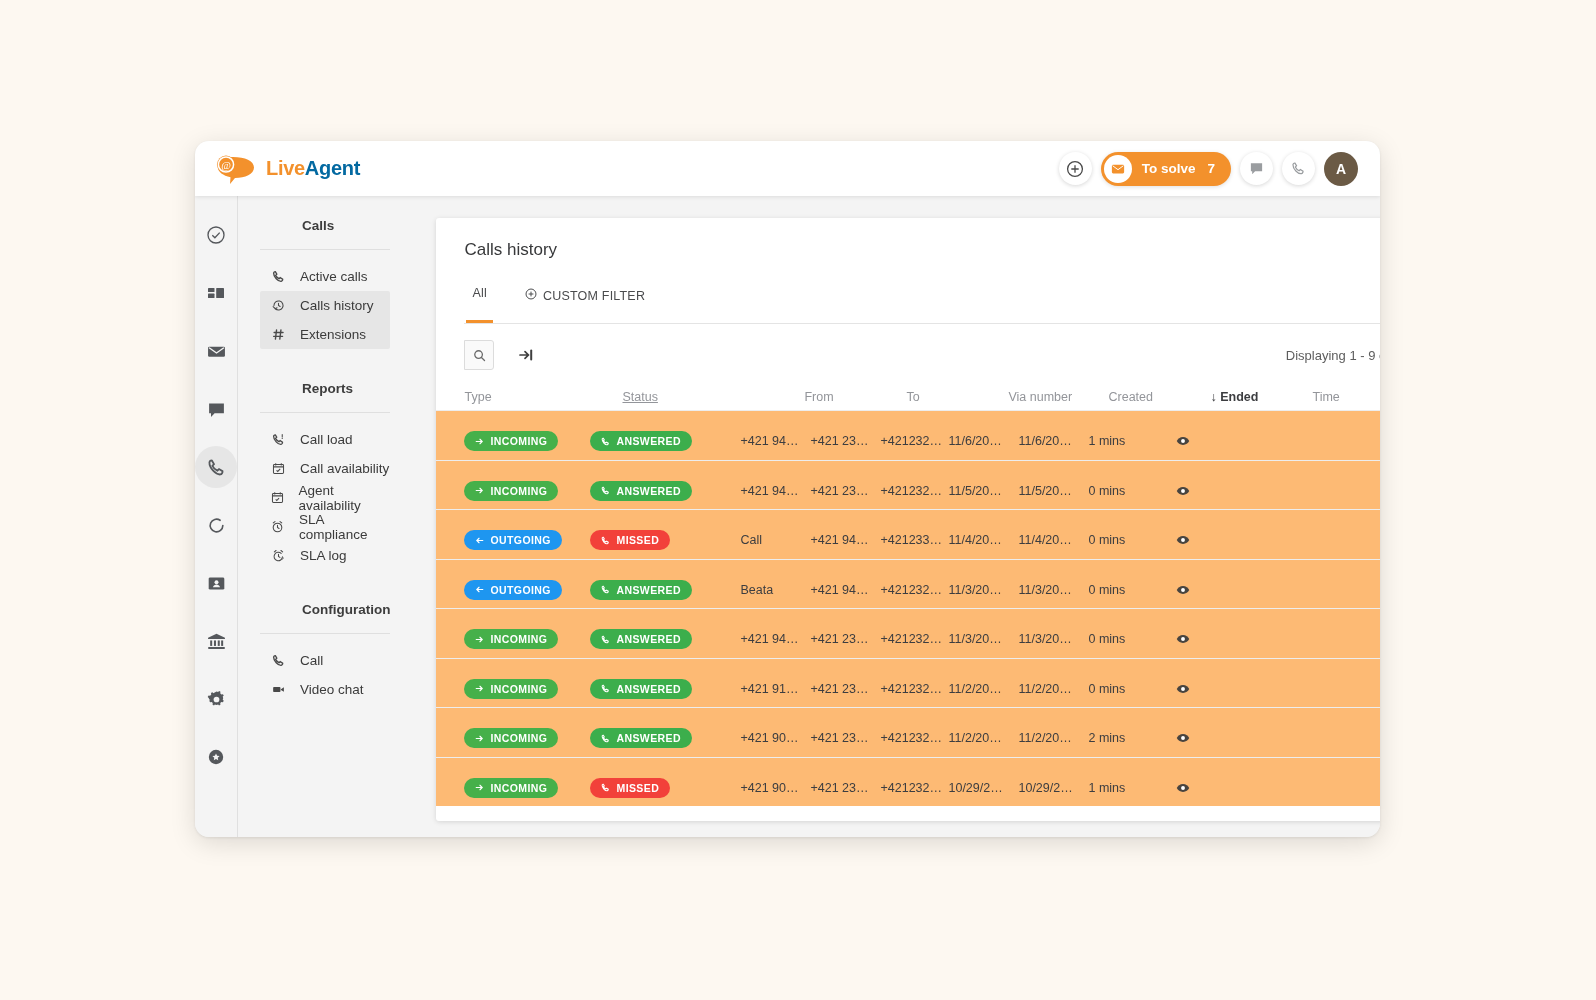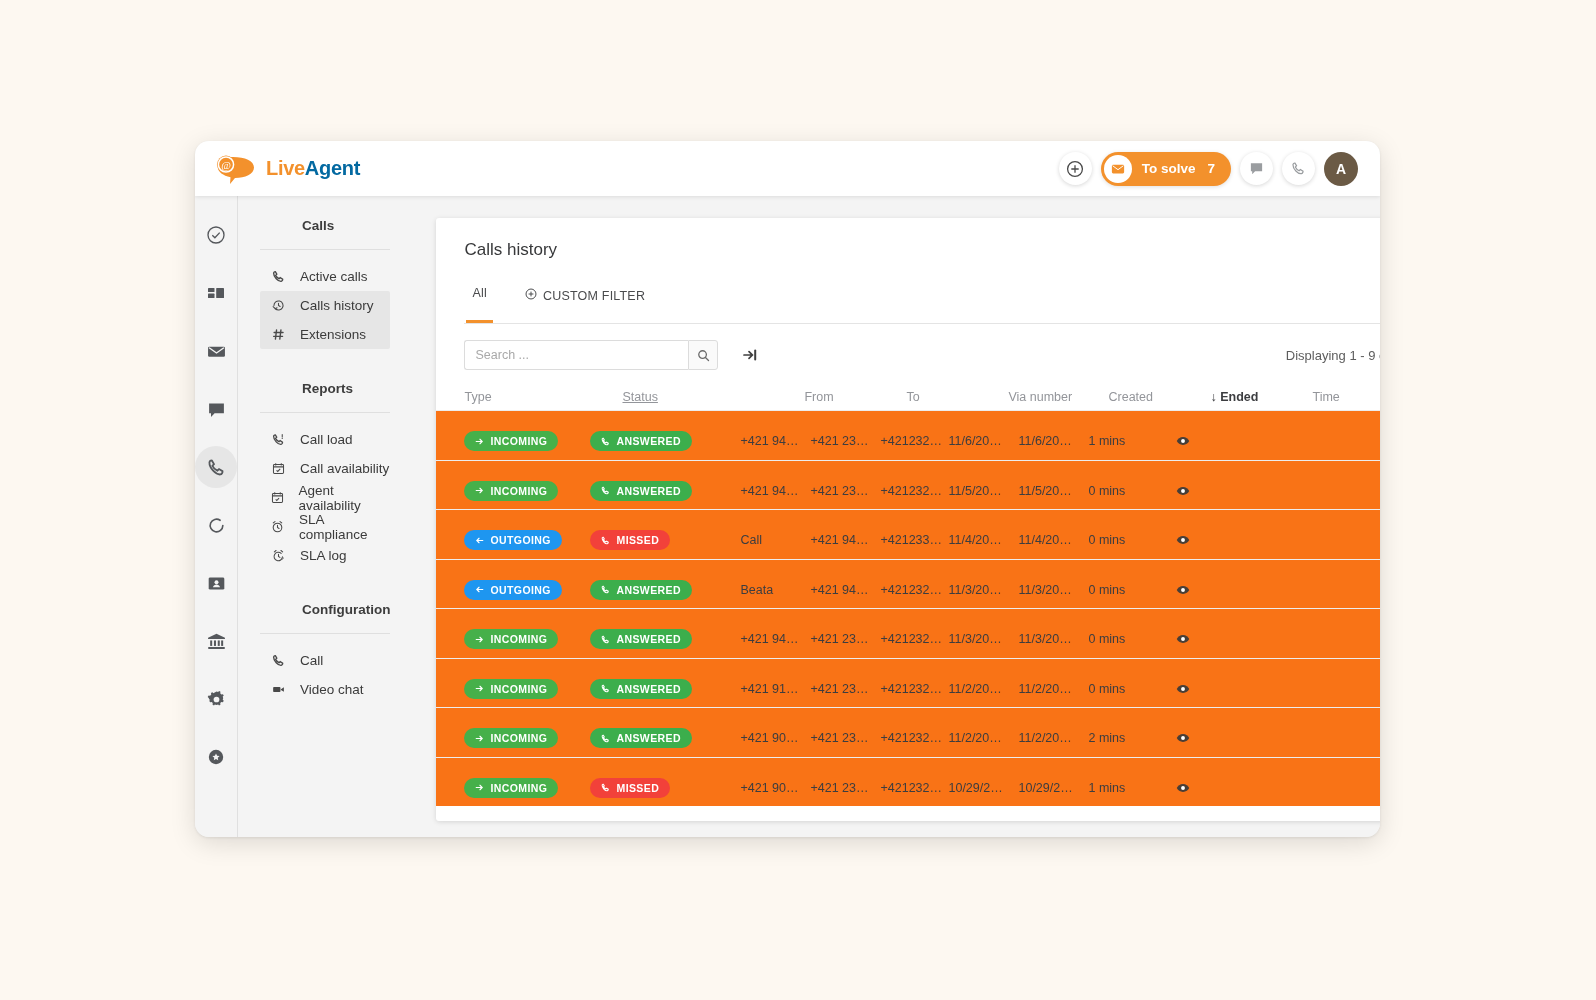--- a/index.html
+++ b/index.html
@@ -173,21 +173,21 @@
     display: flex; align-items: center;
     padding: 0 22px 0 28px; height: 26px;
     font-size: 12.5px; color: #93959a; gap: 32px;
   }
   .thead .sorted { color: #3c3d40; font-weight: 700; }
   .row {
     display: flex; align-items: center;
     padding: 12px 22px 0 28px; height: 49.5px;
     border-top: 1px solid #ededed;
     font-size: 12.5px; color: #3c3d40;
-    background: #f97316;
+    background: #fdba74;
   }
   .c-type   { width: 126px; }
   .c-status { width: 150px; text-decoration: underline; }
   .c-from   { width: 70px; }
   .c-to     { width: 70px; }
   .c-via    { width: 68px; }
   .c-created{ width: 70px; }
   .c-ended  { width: 70px; }
   .c-time   { width: 88px; }
   .c-actions{ width: 70px; }
@@ -477,21 +477,20 @@
                     <path d="M7 4.2v5.6M4.2 7h5.6"></path>
                 </svg>
               </span>
               <span>CUSTOM FILTER</span>
             </div>
           </div>
         </div>
 
         <div class="toolbar">
           <div class="search-wrap">
-            <input class="search-input" value="" placeholder="Search ..." style="">
             <div class="search-btn">
               <svg width="13" height="13" viewBox="0 0 14 14" fill="none" stroke="currentColor" stroke-width="1.4" stroke-linecap="round">
                 <circle cx="6" cy="6" r="4.1"></circle>
                   <path d="M9.1 9.1 12.4 12.4"></path>
               </svg>
             </div>
           </div>
           <span class="tb-icon">
             <svg width="16" height="16" viewBox="0 0 16 16" fill="none" stroke="currentColor" stroke-width="1.7" stroke-linecap="round">
               <path d="M2 8h8M7 4.6 10.4 8 7 11.4"></path>

